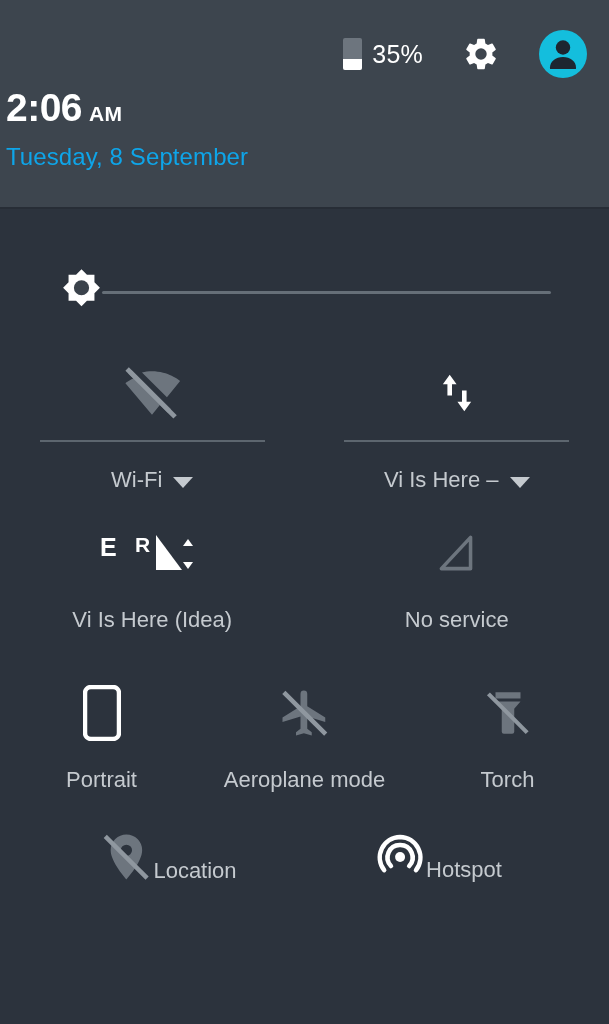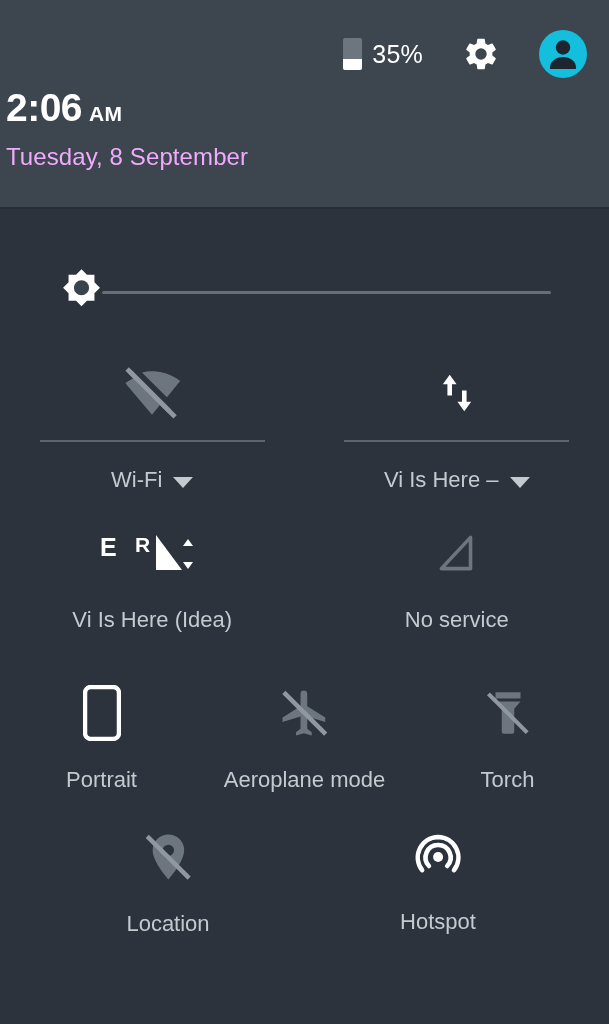--- a/index.html
+++ b/index.html
@@ -111,21 +111,21 @@
     letter-spacing: -0.5px;
   }
   .clock-ampm {
     color: #ffffff;
     font-size: 21px;
     font-weight: bold;
     letter-spacing: 0.3px;
   }
   .clock-date {
     margin-top: 16px;
-    color: #f0abfc;
+    color: #0ea5e9;
     font-size: 24px;
     letter-spacing: 0.1px;
   }
 
   
   .brightness {
     position: absolute;
     top: 264px;
     left: 53px;
     right: 58px;
@@ -202,21 +202,21 @@
     position: relative;
     top: 2px;
   }
   .row-last {
     display: flex;
     height: 160px;
   }
   .tile-fixed {
     position: absolute;
     display: flex;
-    flex-direction: column;
+    flex-direction: row;
     align-items: center;
     transform: translateX(-50%);
   }
 </style>
 </head>
 <body>
 
 <div id="screen">
 
   <div class="header">

